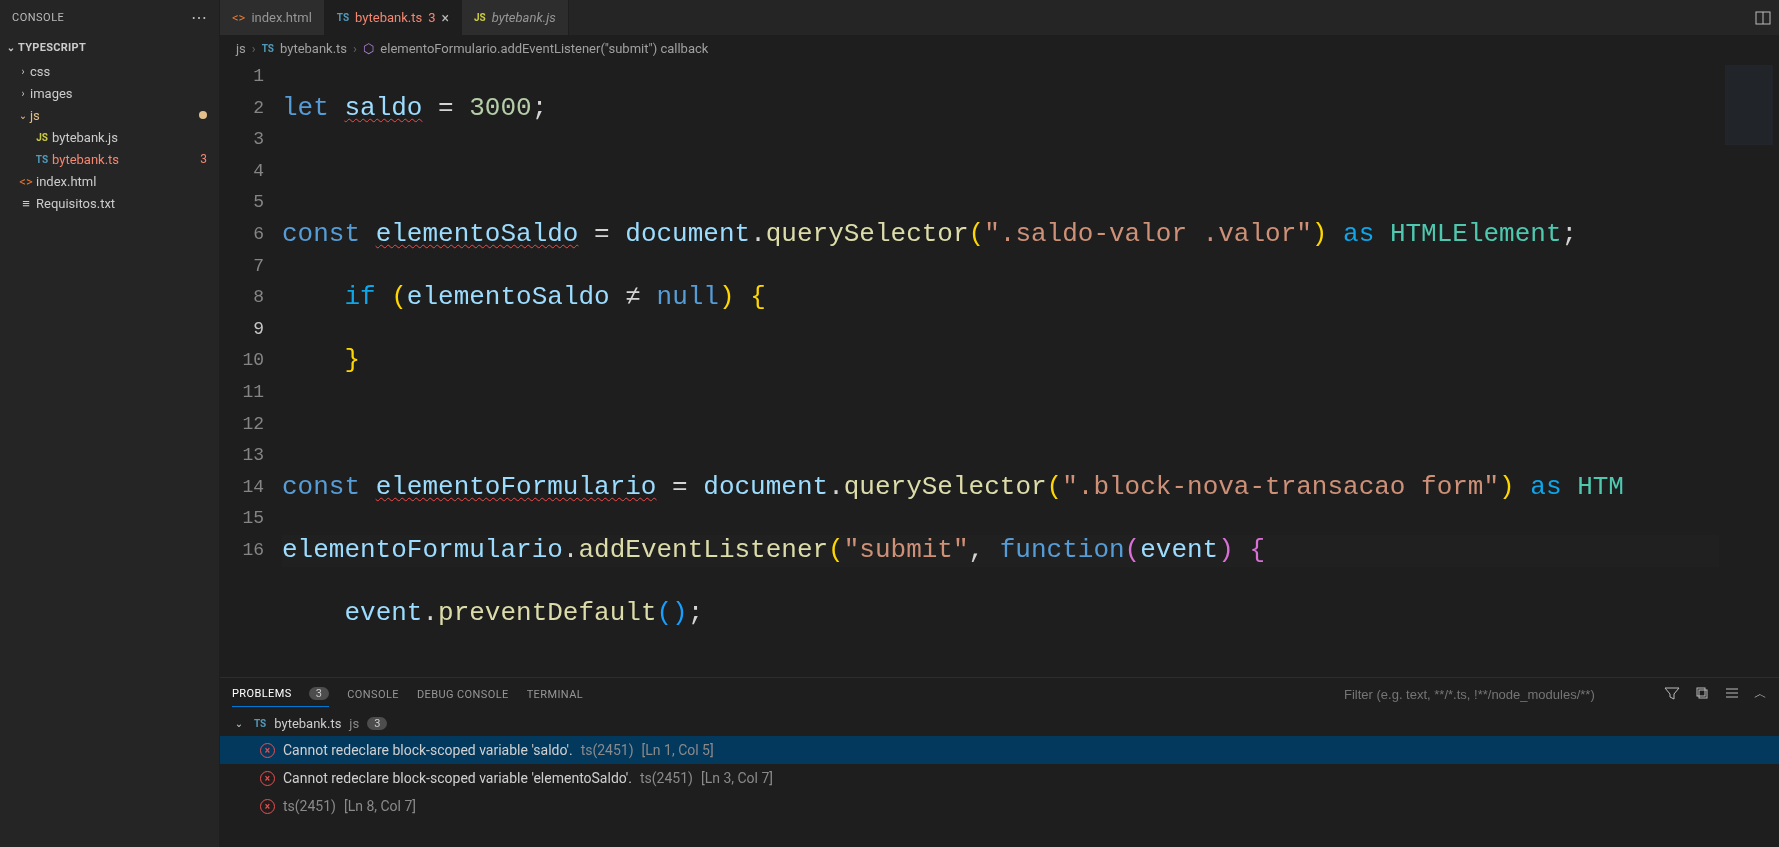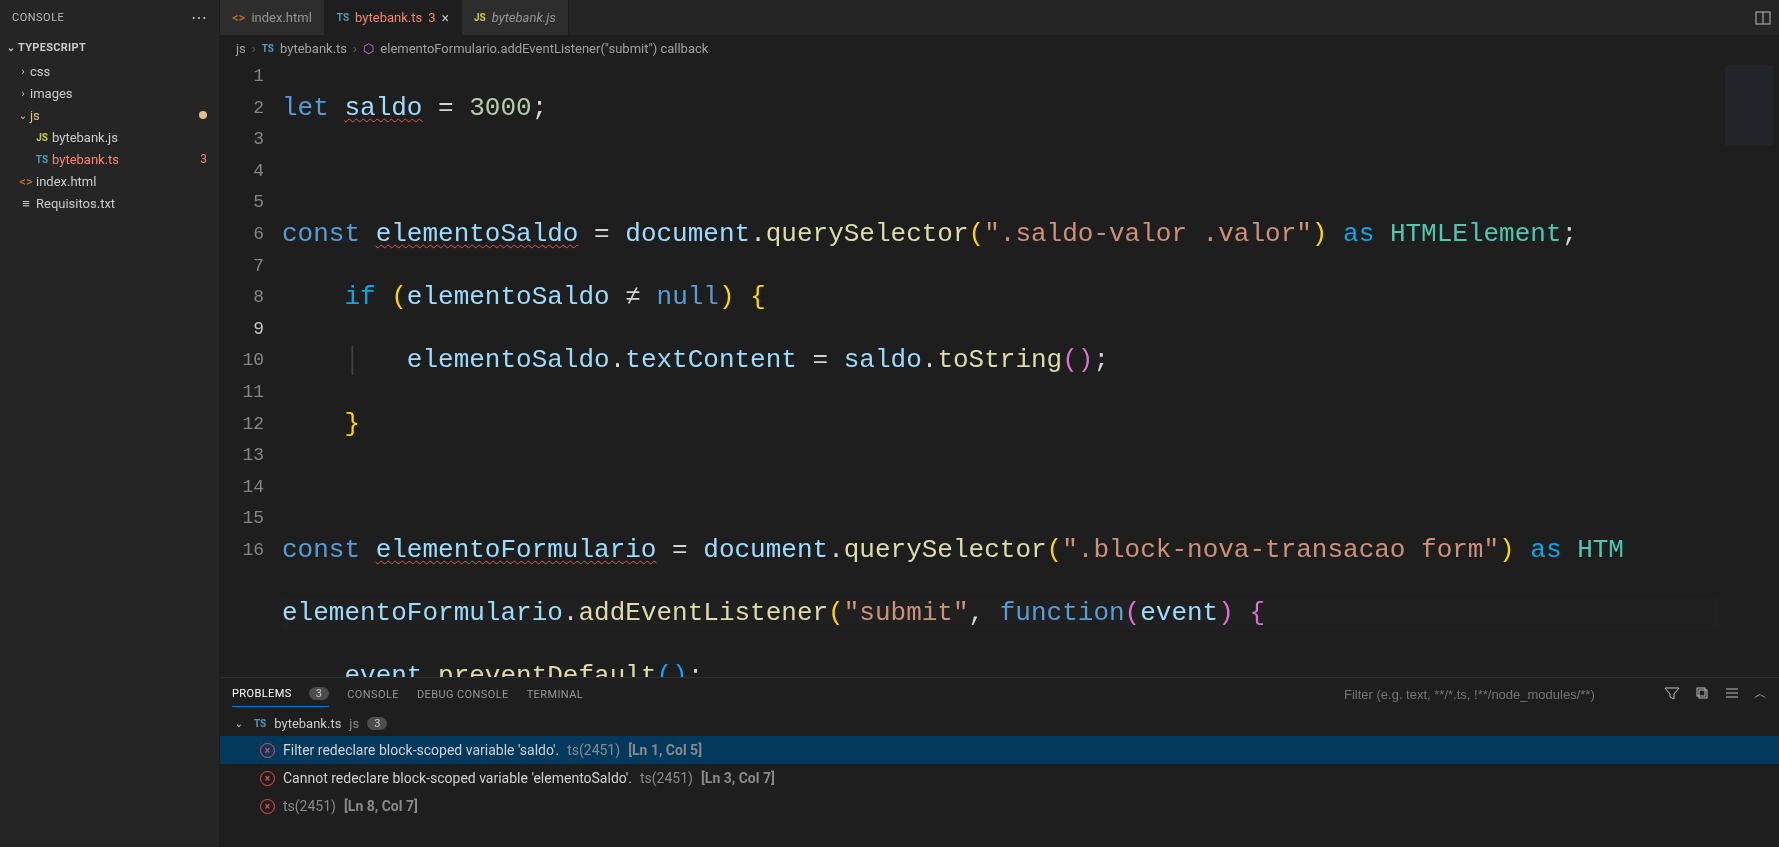--- a/index.html
+++ b/index.html
@@ -137,21 +137,21 @@
   display:flex; align-items:center; gap:8px; height:28px; padding-left:40px;
   cursor:pointer; font-size:14px;
 }
 .prob-row.selected { background:#04395e; }
 .prob-err-icon {
   width:15px;height:15px;border-radius:50%;border:1.2px solid #f14c4c;
   display:flex;align-items:center;justify-content:center;color:#f14c4c;font-size:10px;font-weight:700;
 }
 .prob-msg { color:#d0d0d0; }
 .prob-code { color:#8a8a8a; }
-.prob-loc { color:#8a8a8a;font-weight:bold; }
+.prob-loc { color:#8a8a8a; }
 
 svg { display:block; }
 </style>
 </head>
 <body>
 
 <div class="main-row">
 
   <div class="sidebar">
     <div class="sidebar-header">
@@ -250,21 +250,20 @@
           <div>13</div>
           <div>14</div>
           <div>15</div>
           <div>16</div>
       </div>
       <div class="code">
 <div class="line"><span class="tk-kw">let</span> <span class="tk-var squiggle">saldo</span> <span class="tk-pun">=</span> <span class="tk-num">3000</span><span class="tk-pun">;</span></div>
 <div class="line"></div>
 <div class="line"><span class="tk-kw">const</span> <span class="tk-var squiggle">elementoSaldo</span> <span class="tk-pun">=</span> <span class="tk-var">document</span><span class="tk-pun">.</span><span class="tk-fn">querySelector</span><span class="tk-br1">(</span><span class="tk-str">".saldo-valor .valor"</span><span class="tk-br1">)</span> <span class="tk-kw2">as</span> <span class="tk-type">HTMLElement</span><span class="tk-pun">;</span></div>
 <div class="line">    <span class="tk-kw2">if</span> <span class="tk-br1">(</span><span class="tk-var">elementoSaldo</span> <span class="tk-pun">≠</span> <span class="tk-kw">null</span><span class="tk-br1">)</span> <span class="tk-br1">{</span></div>
-<div class="line">    <span class="indent-guide">│</span>   <span class="tk-var">elementoSaldo</span><span class="tk-pun">.</span><span class="tk-var">textContent</span> <span class="tk-pun">=</span> <span class="tk-var">saldo</span><span class="tk-pun">.</span><span class="tk-fn">toString</span><span class="tk-br2">(</span><span class="tk-br2">)</span><span class="tk-pun">;</span></div>
 <div class="line">    <span class="tk-br1">}</span></div>
 <div class="line"></div>
 <div class="line"><span class="tk-kw">const</span> <span class="tk-var squiggle">elementoFormulario</span> <span class="tk-pun">=</span> <span class="tk-var">document</span><span class="tk-pun">.</span><span class="tk-fn">querySelector</span><span class="tk-br1">(</span><span class="tk-str">".block-nova-transacao form"</span><span class="tk-br1">)</span> <span class="tk-kw2">as</span> <span class="tk-type">HTM</span></div>
 <div class="line cur-line"><span class="tk-var">elementoFormulario</span><span class="tk-pun">.</span><span class="tk-fn">addEventListener</span><span class="tk-br1">(</span><span class="tk-str">"submit"</span><span class="tk-pun">,</span> <span class="tk-kw">function</span><span class="tk-br2">(</span><span class="tk-var">event</span><span class="tk-br2">)</span> <span class="tk-br2">{</span></div>
 <div class="line">    <span class="tk-var">event</span><span class="tk-pun">.</span><span class="tk-fn">preventDefault</span><span class="tk-br3">(</span><span class="tk-br3">)</span><span class="tk-pun">;</span></div>
 
 
 
 
 
@@ -317,21 +316,21 @@
       <div class="problems-body">
         <div class="prob-file">
           <span class="chevron">⌄</span>
           <span class="icon-ts">TS</span>
           <span>bytebank.ts</span>
           <span class="prob-path">js</span>
           <span class="ptab-badge">3</span>
         </div>
         <div class="prob-row selected">
           <span class="prob-err-icon">×</span>
-          <span class="prob-msg">Filter redeclare block-scoped variable 'saldo'.</span>
+          <span class="prob-msg">Cannot redeclare block-scoped variable 'saldo'.</span>
           <span class="prob-code">ts(2451)</span>
           <span class="prob-loc">[Ln 1, Col 5]</span>
         </div>
         <div class="prob-row">
           <span class="prob-err-icon">×</span>
           <span class="prob-msg">Cannot redeclare block-scoped variable 'elementoSaldo'.</span>
           <span class="prob-code">ts(2451)</span>
           <span class="prob-loc">[Ln 3, Col 7]</span>
         </div>
         <div class="prob-row">

